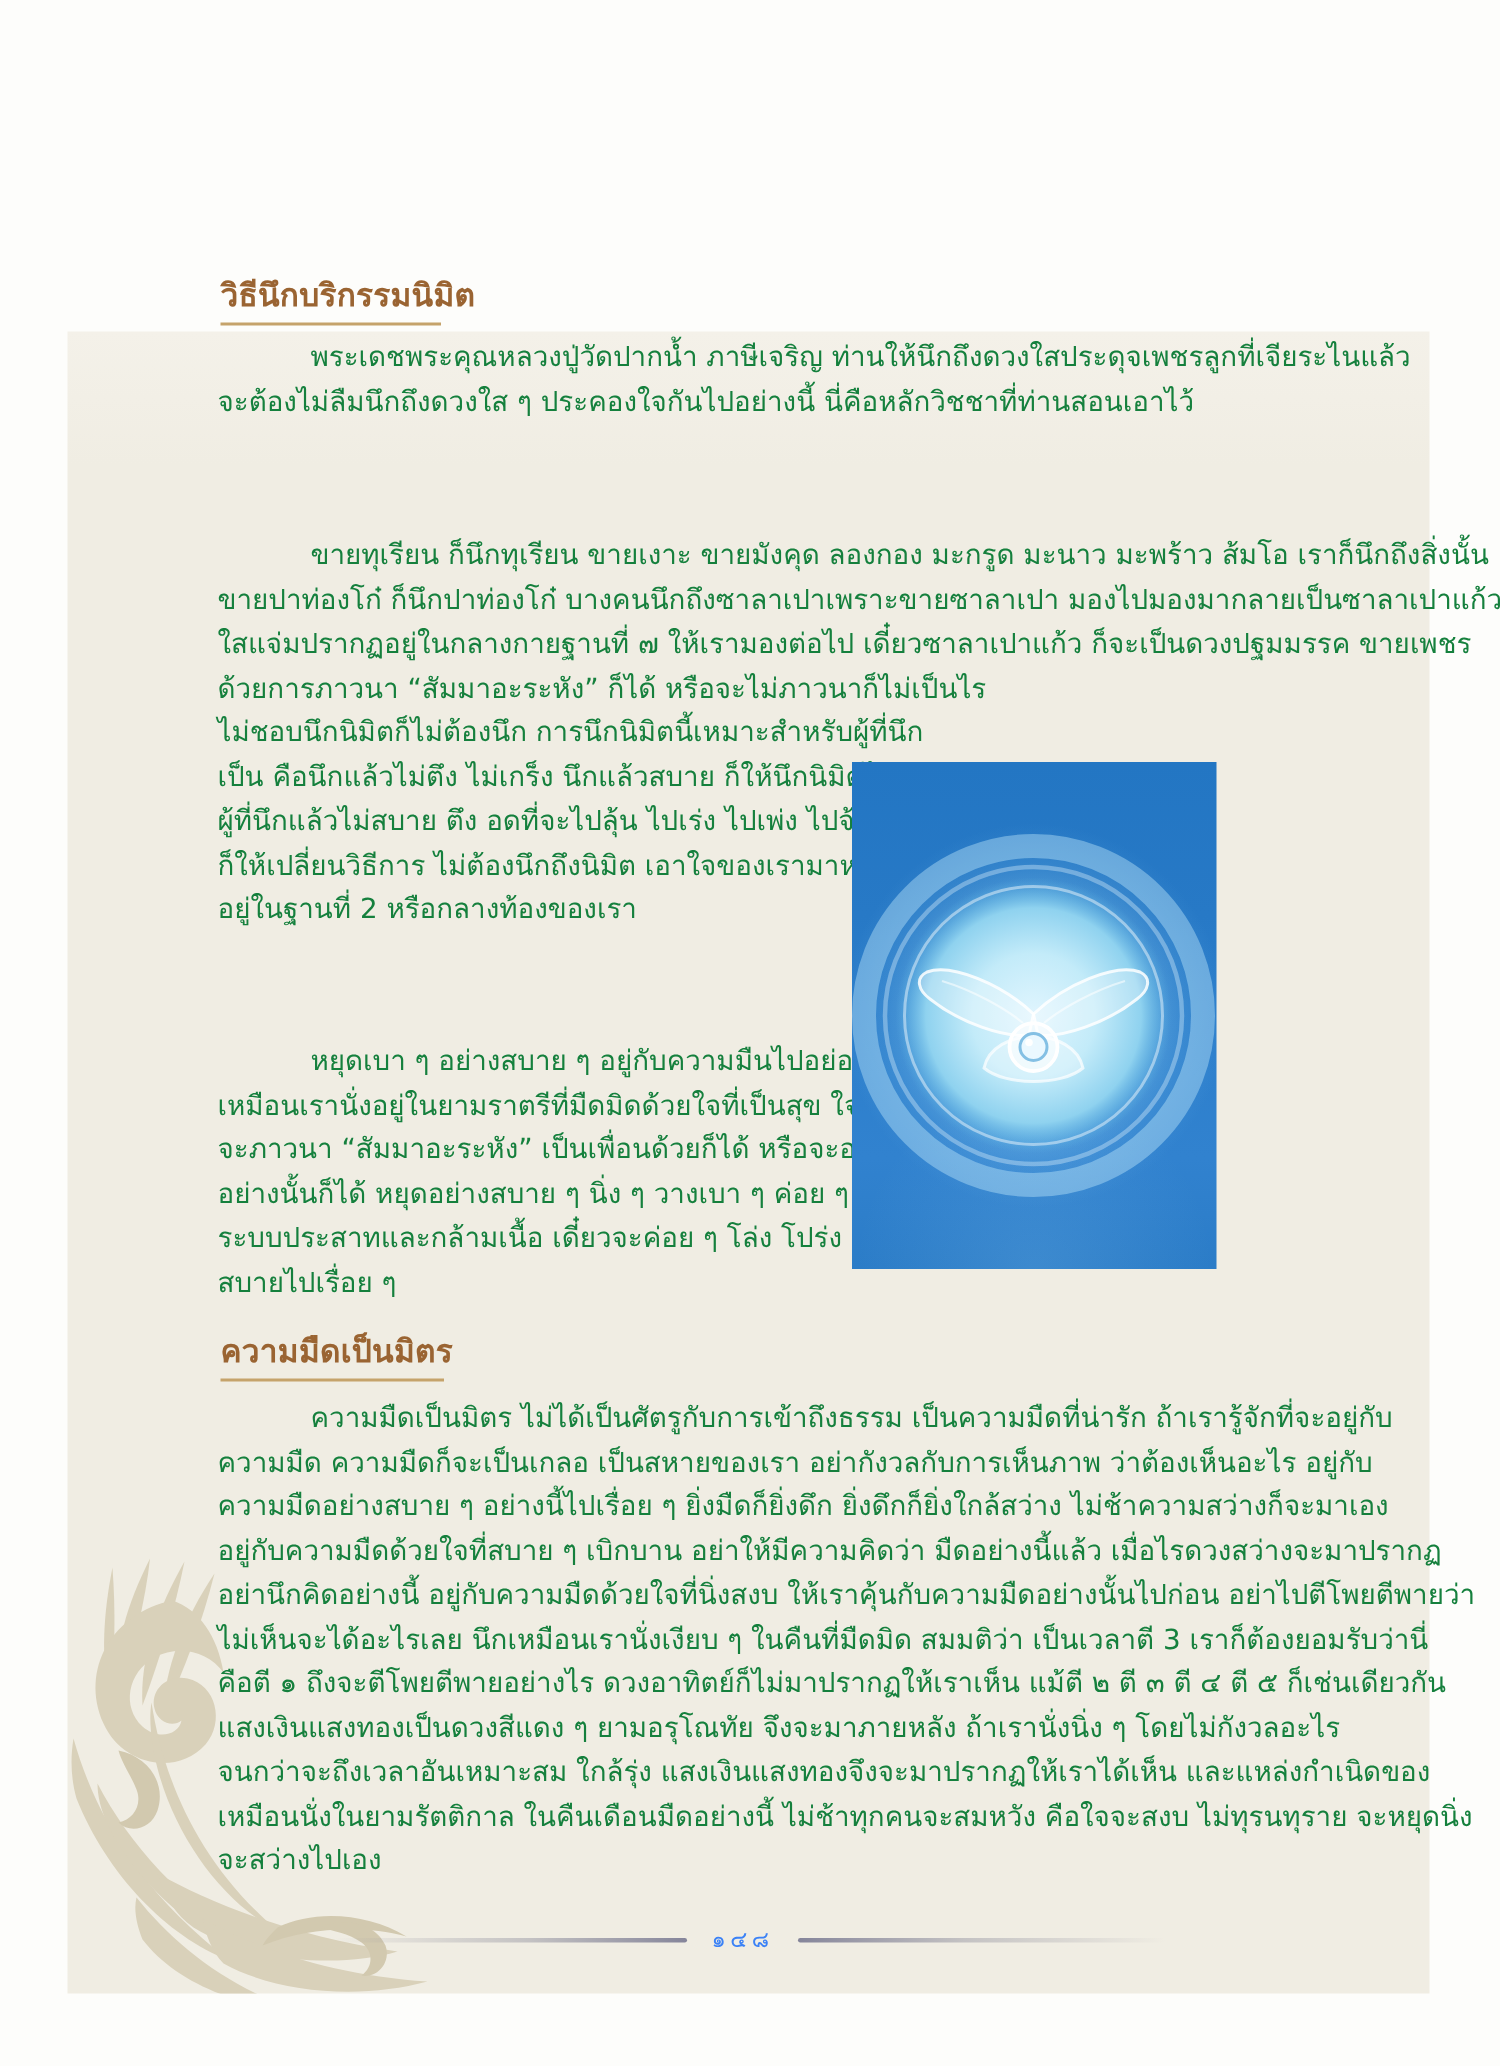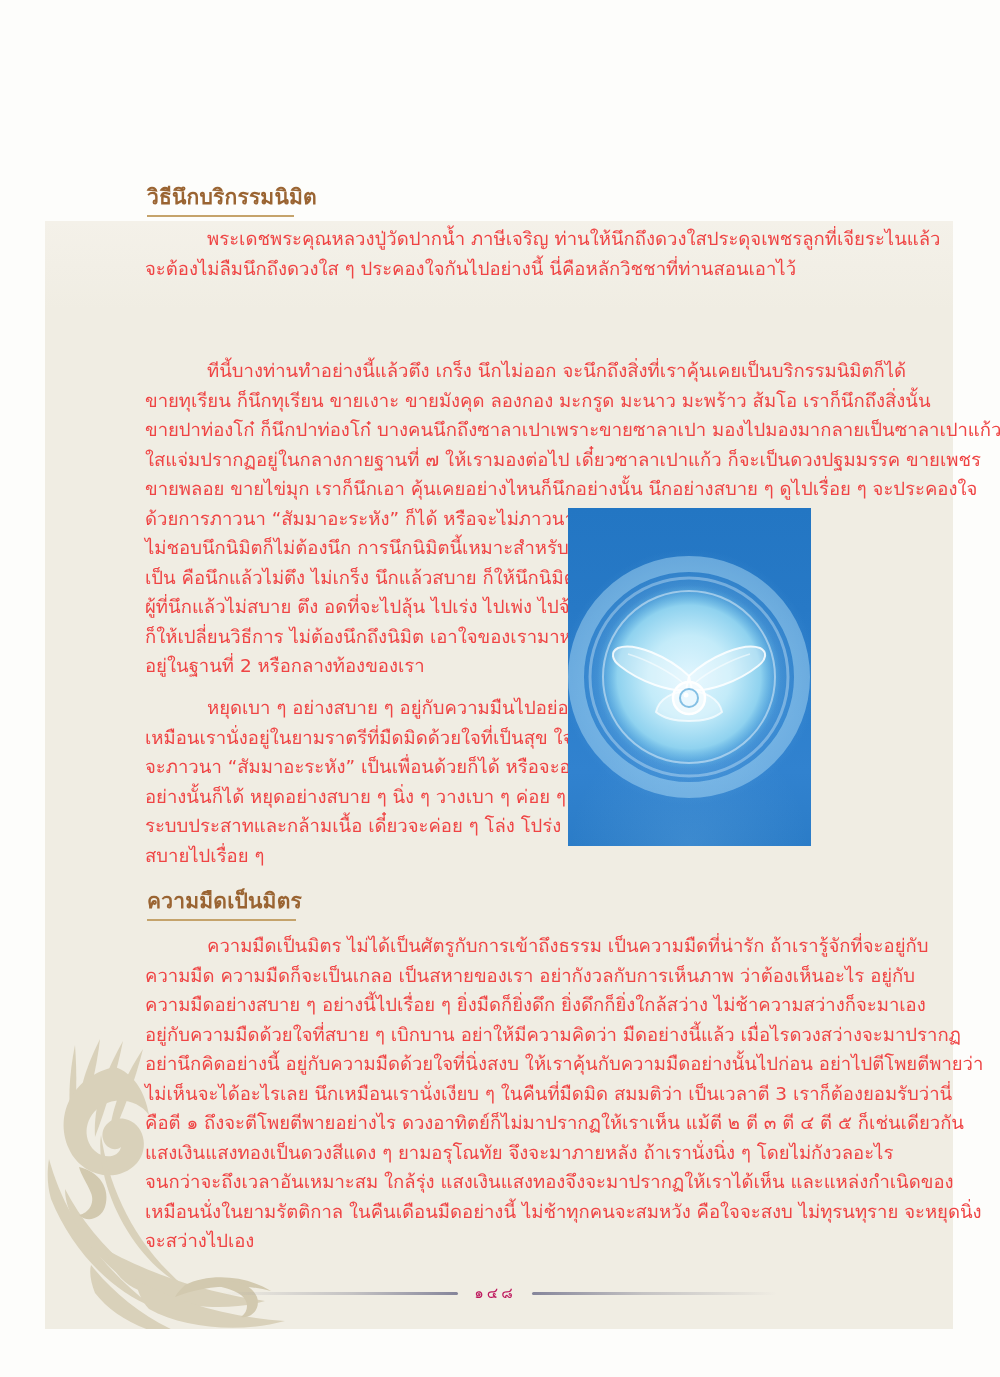--- a/index.html
+++ b/index.html
@@ -29,21 +29,21 @@
   .h2{top:886px;}
   .rule{
     position:absolute;left:147px;height:2px;background:#c5a36b;
   }
   .rule1{top:215px;width:147px;}
   .rule2{top:919px;width:149px;}
 
   
   .para{
     position:absolute;left:145px;
-    font-size:18.5px;color:#ef4444;line-height:29.5px;
+    font-size:18.5px;color:#15803d;line-height:29.5px;
   }
   .para .line{white-space:nowrap;height:29.5px;}
   .para .line:first-child{text-indent:62px;}
   .pA{top:224px;width:712px;}
   .pB{top:356px;width:712px;}
   .pC{top:693px;width:412px;}
   .pD{top:931px;width:712px;}
 
   
   .figure{
@@ -60,21 +60,21 @@
   .crystal{position:absolute;left:0;top:0;width:243px;height:338px;}
 
   
   .footer{
     position:absolute;left:0;top:1280px;width:1000px;height:26px;
     display:flex;align-items:center;justify-content:center;
   }
   .fline{height:3px;border-radius:2px;}
   .fline.l{width:235px;background:linear-gradient(to right, rgba(142,142,156,0), rgba(142,142,156,0.45) 55%, #85859a 100%);margin-right:16px;}
   .fline.r{width:245px;background:linear-gradient(to left, rgba(142,142,156,0), rgba(142,142,156,0.45) 55%, #85859a 100%);margin-left:16px;}
-  .pagenum{font-size:15px;color:#be185d;letter-spacing:3px;line-height:26px;}
+  .pagenum{font-size:15px;color:#3b82f6;letter-spacing:3px;line-height:26px;}
 </style>
 </head>
 <body>
 
 <div class="page">
 
   <div class="panel">
     <svg class="flourish" viewBox="0 0 280 300" xmlns="http://www.w3.org/2000/svg" aria-hidden="true">
       <g fill="#d9d1ba">
 
@@ -102,25 +102,23 @@
   </div>
 
   <div class="heading h1">วิธีนึกบริกรรมนิมิต</div>
   <div class="rule rule1"></div>
 
   <div class="para pA">
       <div class="line">พระเดชพระคุณหลวงปู่วัดปากน้ำ ภาษีเจริญ ท่านให้นึกถึงดวงใสประดุจเพชรลูกที่เจียระไนแล้ว</div>
       <div class="line">จะต้องไม่ลืมนึกถึงดวงใส ๆ ประคองใจกันไปอย่างนี้ นี่คือหลักวิชชาที่ท่านสอนเอาไว้</div>
     </div>
   <div class="para pB">
-      <div class="line">ทีนี้บางท่านทำอย่างนี้แล้วตึง เกร็ง นึกไม่ออก จะนึกถึงสิ่งที่เราคุ้นเคยเป็นบริกรรมนิมิตก็ได้</div>
       <div class="line">ขายทุเรียน ก็นึกทุเรียน ขายเงาะ ขายมังคุด ลองกอง มะกรูด มะนาว มะพร้าว ส้มโอ เราก็นึกถึงสิ่งนั้น</div>
       <div class="line">ขายปาท่องโก๋ ก็นึกปาท่องโก๋ บางคนนึกถึงซาลาเปาเพราะขายซาลาเปา มองไปมองมากลายเป็นซาลาเปาแก้ว</div>
       <div class="line">ใสแจ่มปรากฏอยู่ในกลางกายฐานที่ ๗ ให้เรามองต่อไป เดี๋ยวซาลาเปาแก้ว ก็จะเป็นดวงปฐมมรรค ขายเพชร</div>
-      <div class="line">ขายพลอย ขายไข่มุก เราก็นึกเอา คุ้นเคยอย่างไหนก็นึกอย่างนั้น นึกอย่างสบาย ๆ ดูไปเรื่อย ๆ จะประคองใจ</div>
       <div class="line">ด้วยการภาวนา “สัมมาอะระหัง” ก็ได้ หรือจะไม่ภาวนาก็ไม่เป็นไร</div>
       <div class="line">ไม่ชอบนึกนิมิตก็ไม่ต้องนึก การนึกนิมิตนี้เหมาะสำหรับผู้ที่นึก</div>
       <div class="line">เป็น คือนึกแล้วไม่ตึง ไม่เกร็ง นึกแล้วสบาย ก็ให้นึกนิมิตไป แต่</div>
       <div class="line">ผู้ที่นึกแล้วไม่สบาย ตึง อดที่จะไปลุ้น ไปเร่ง ไปเพ่ง ไปจ้องไม่ได้</div>
       <div class="line">ก็ให้เปลี่ยนวิธีการ ไม่ต้องนึกถึงนิมิต เอาใจของเรามาหยุดนิ่ง ๆ</div>
       <div class="line">อยู่ในฐานที่ 2 หรือกลางท้องของเรา</div>
     </div>
   <div class="para pC">
       <div class="line">หยุดเบา ๆ อย่างสบาย ๆ อยู่กับความมืนไปอย่อน</div>
       <div class="line">เหมือนเรานั่งอยู่ในยามราตรีที่มืดมิดด้วยใจที่เป็นสุข ใจที่สบาย</div>

